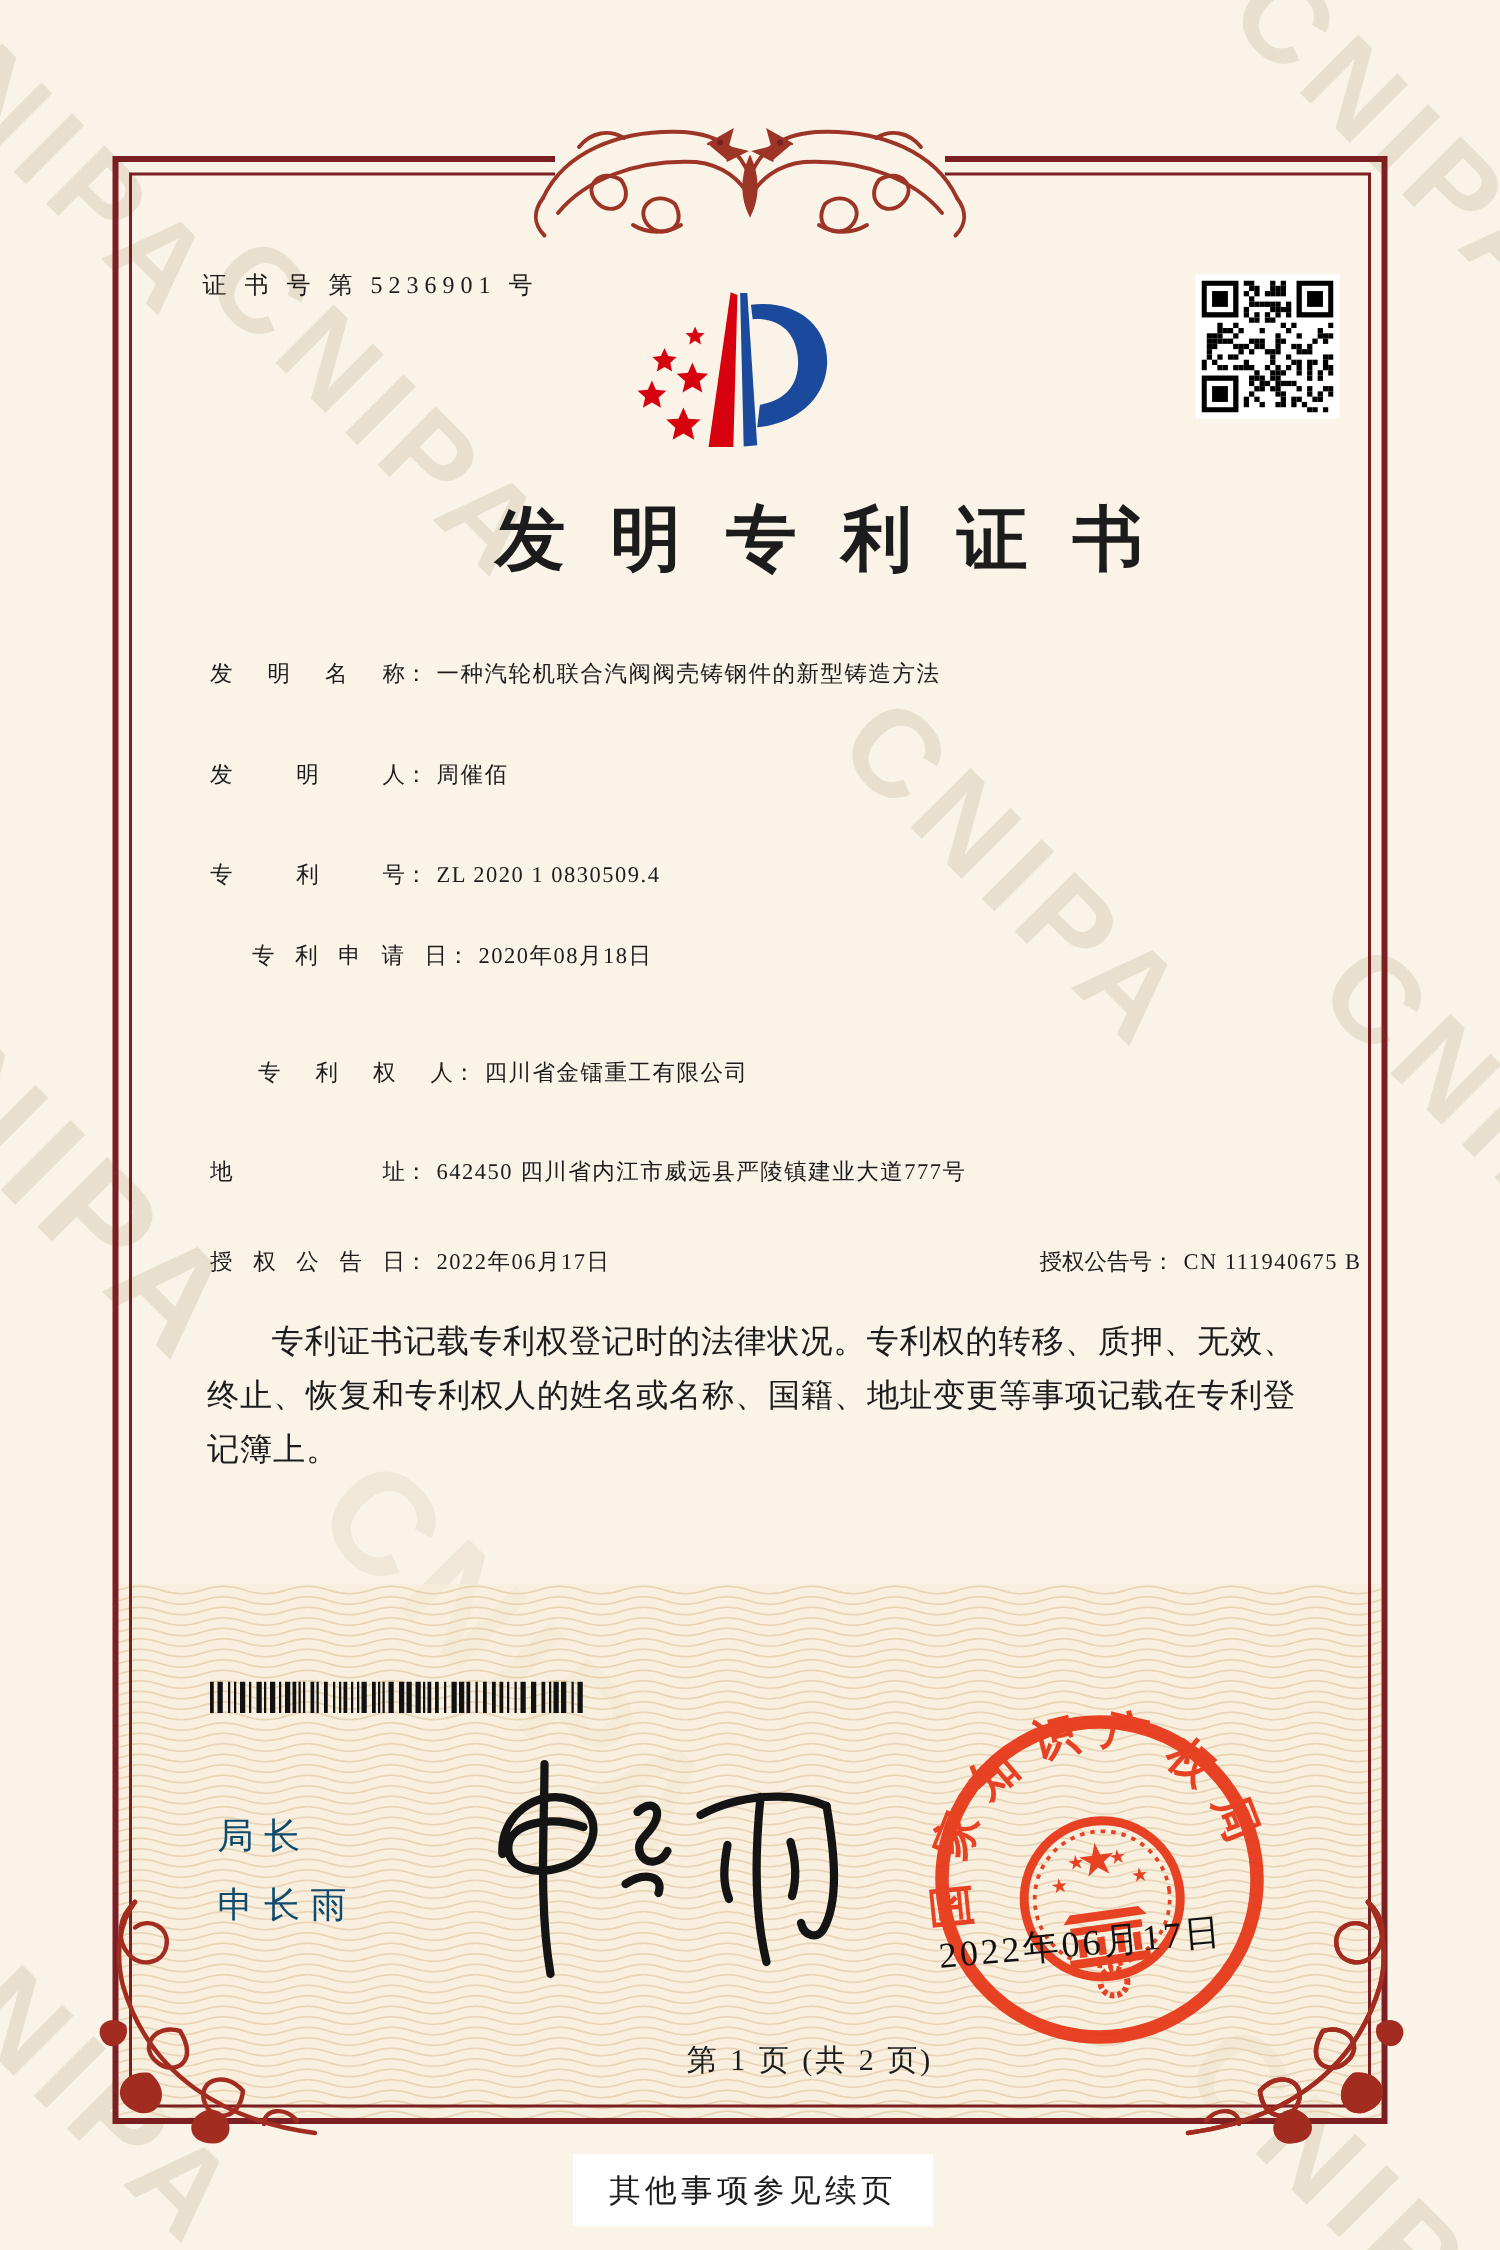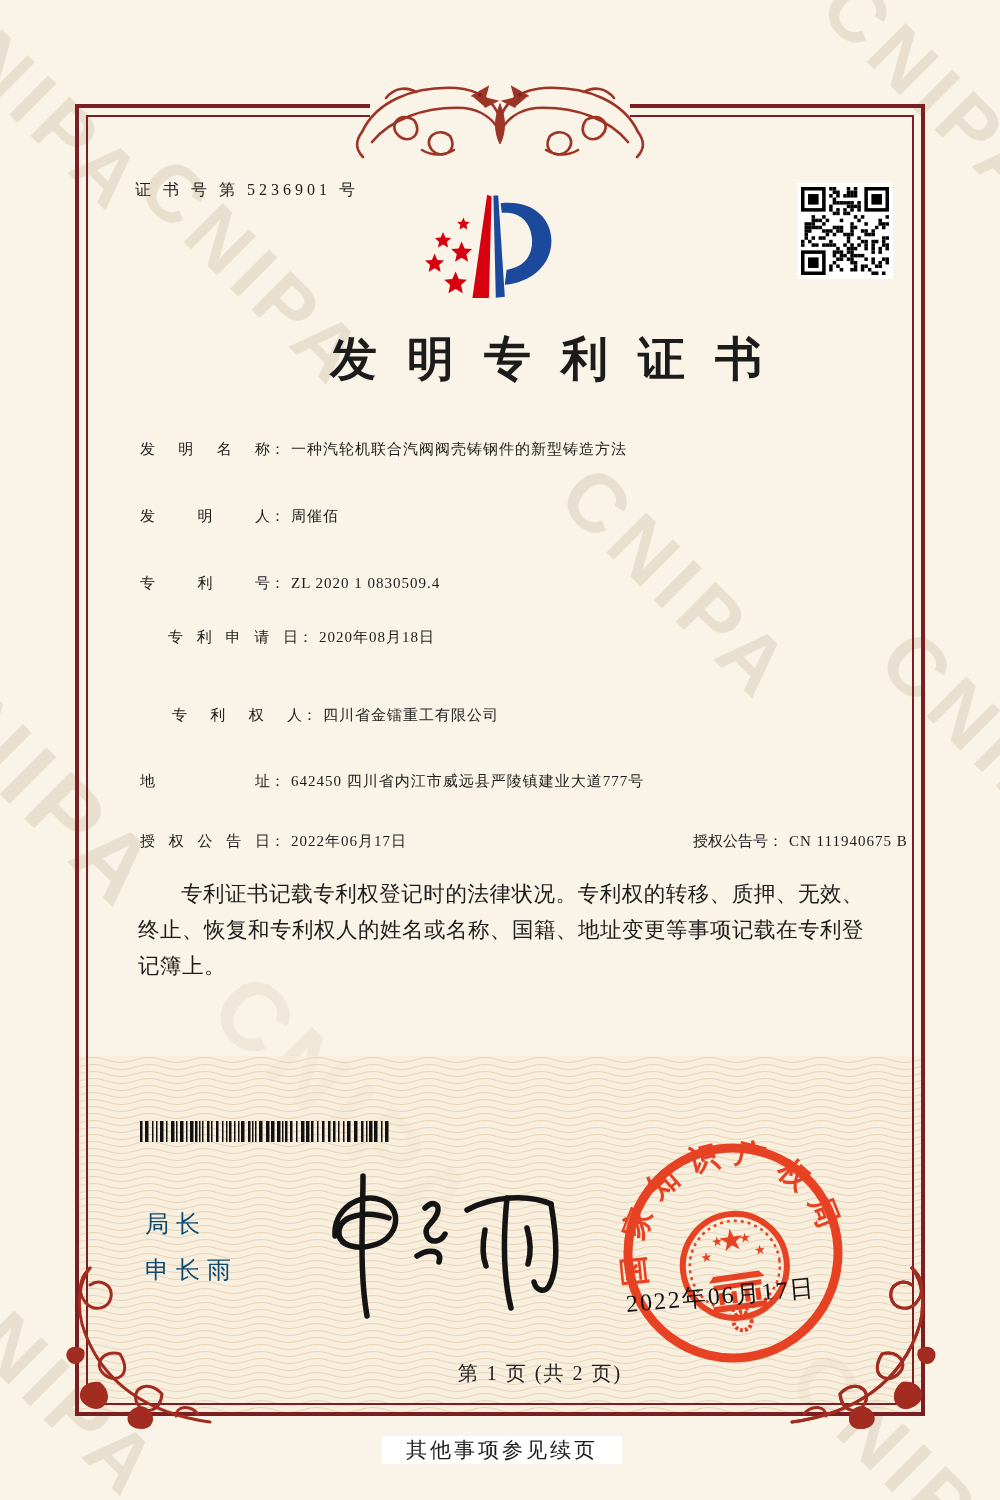--- a/index.html
+++ b/index.html
@@ -38,21 +38,21 @@
   .signer{position:absolute;left:145px;font-size:24px;z-index:4;
           font-family:"Liberation Sans","DejaVu Sans",sans-serif;letter-spacing:7px;color:#0c4a6e;}
   .signer1{top:1208px;} .signer2{top:1254px;}
   #signature{left:305px;top:1158px;z-index:5;}
   
   #seal{left:616px;top:1136px;z-index:5;opacity:0.96;}
   .seal-date{left:626px;top:1288px;font-size:24px;letter-spacing:2px;z-index:6;color:#111;
              transform:rotate(-5deg);transform-origin:left center;white-space:nowrap;}
   
   .page-info{left:0;top:1360px;width:1000px;text-align:center;font-size:20px;z-index:4;letter-spacing:2px;padding-left:40px;}
-  .cont-note{left:382px;top:1436px;width:240px;height:28px;background:#ffffff;z-index:4;
+  .cont-note{left:382px;top:1436px;width:240px;height:48px;background:#ffffff;z-index:4;
              display:flex;align-items:center;justify-content:center;font-size:21px;letter-spacing:3px;}
   
   #ornament-top{left:352px;top:74px;z-index:3;}
   .corner{z-index:3;}
   #corner-left{left:58px;top:1262px;}
   #corner-right{left:782px;top:1262px;transform:scaleX(-1);}
 </style>
 </head>
 <body>
 

